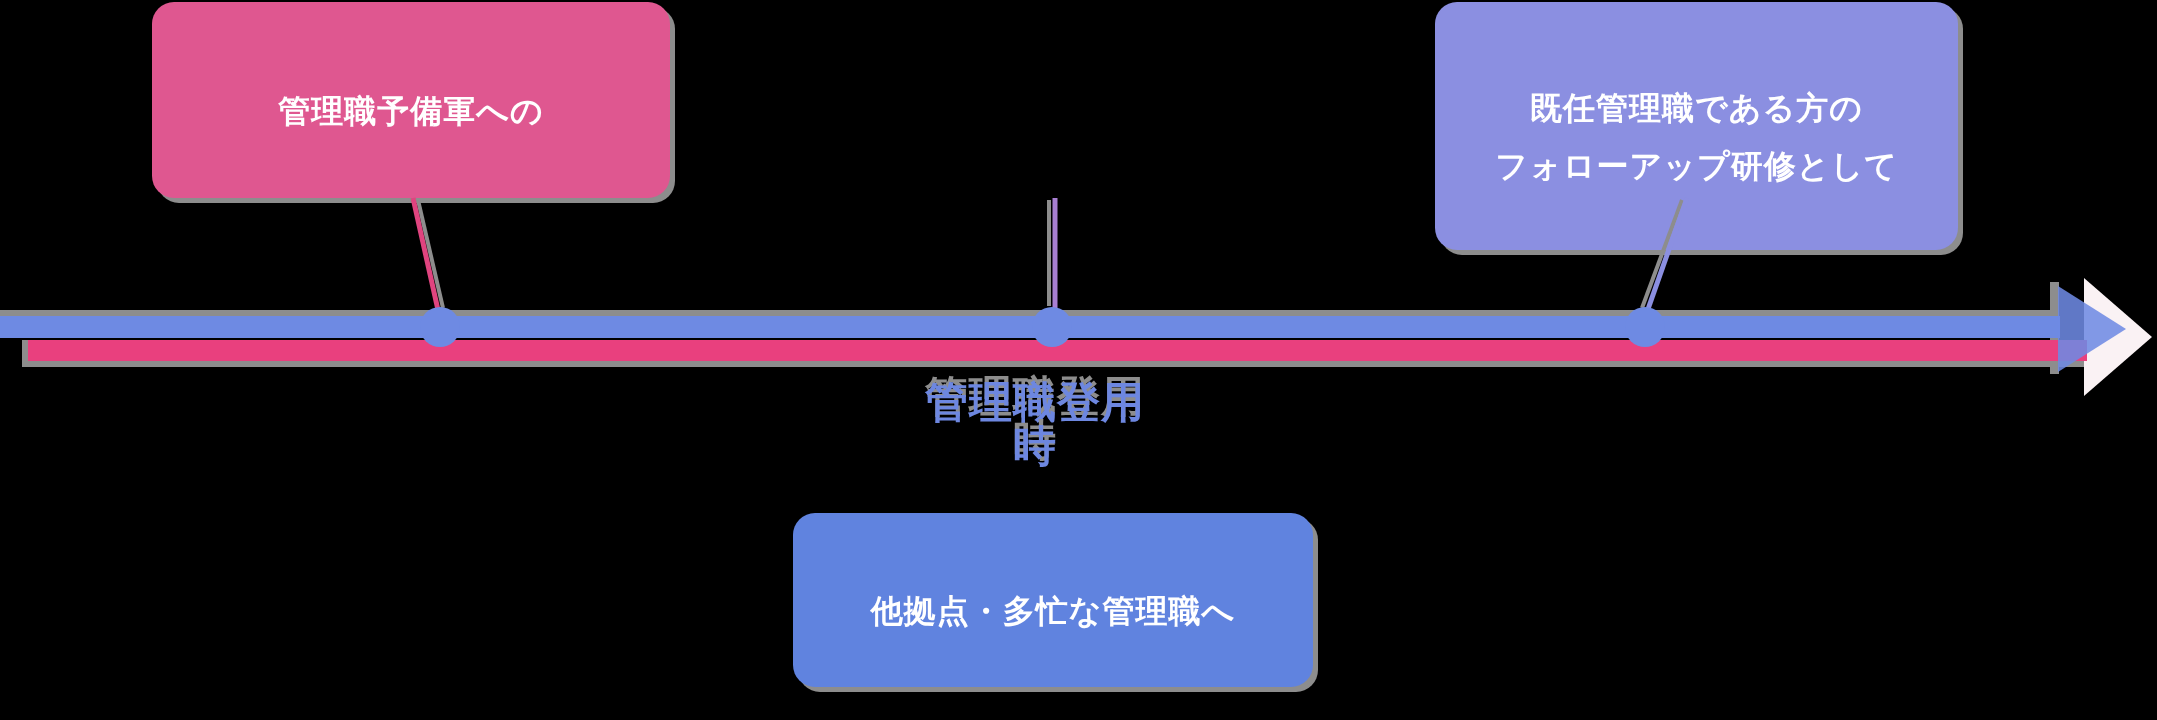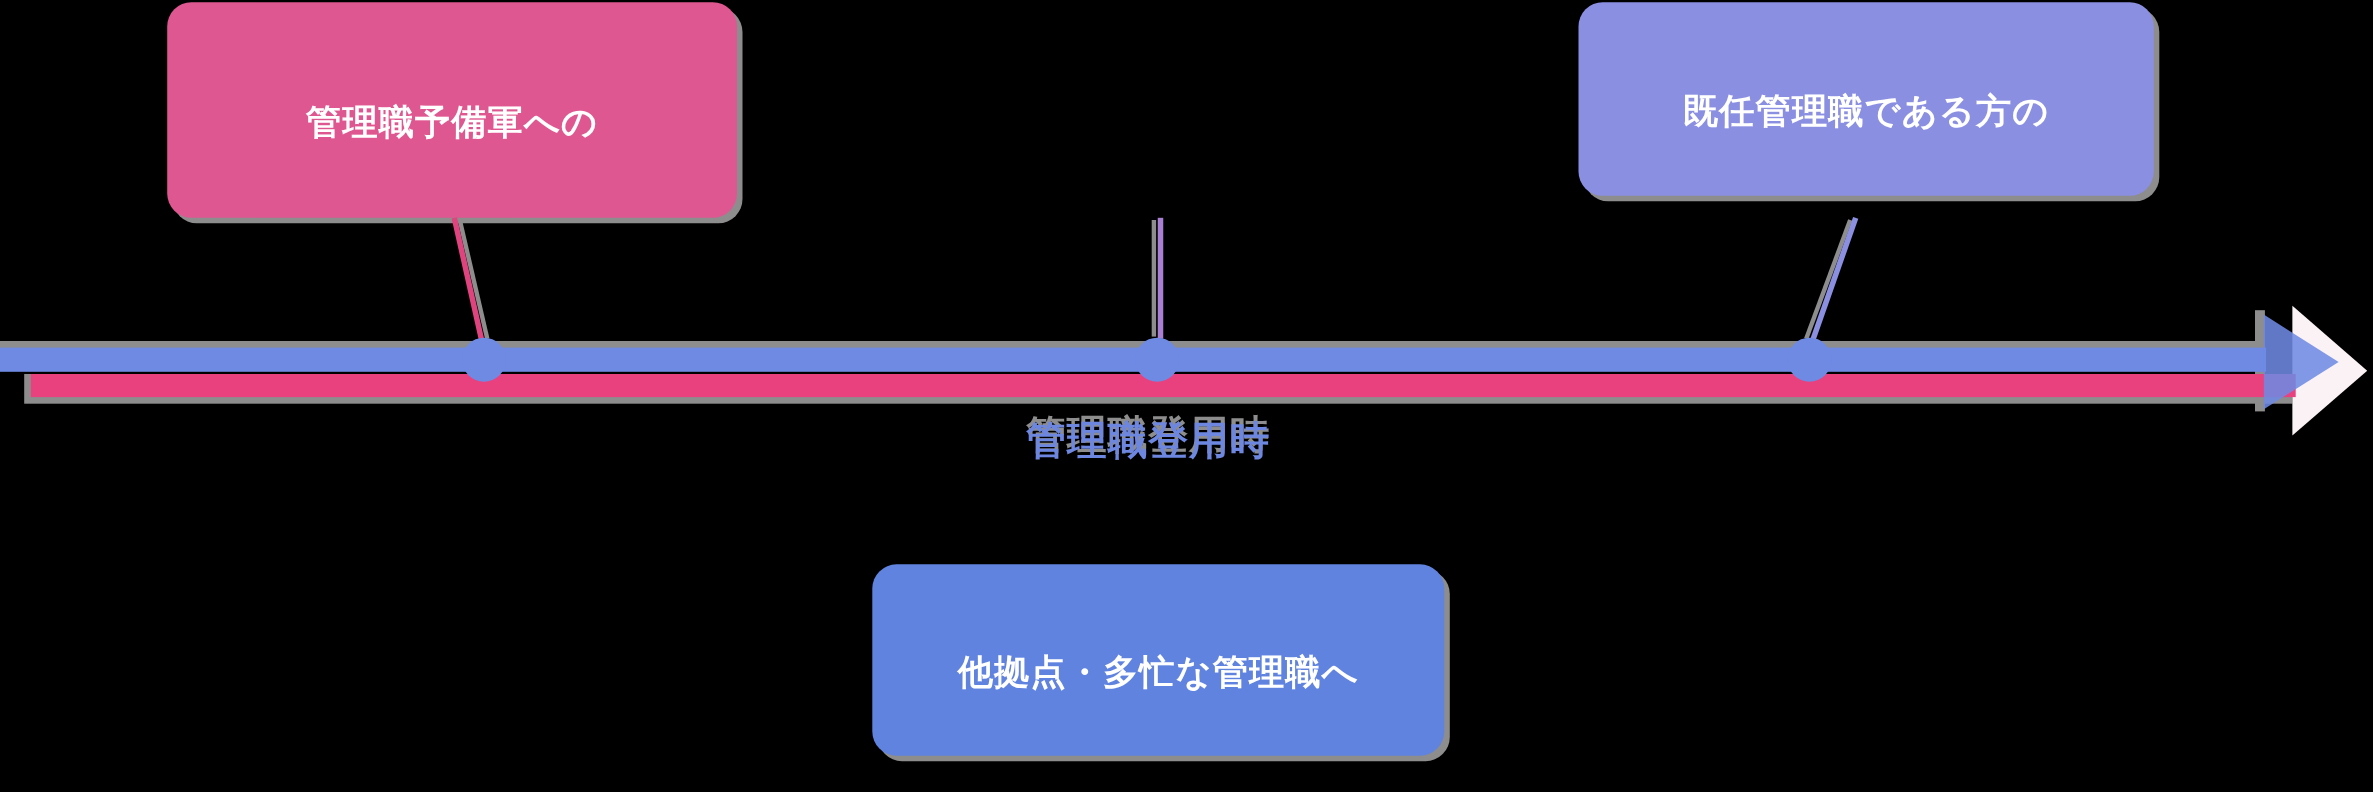--- a/index.html
+++ b/index.html
@@ -22,49 +22,50 @@
     display:flex;
     flex-direction:column;
     align-items:center;
     justify-content:center;
     padding-top:22px;
     box-sizing:border-box;
     letter-spacing:1px;
   }
   .box1 { left:152px; top:2px;   width:518px; height:196px; background:#df5790; }
   .box2 { left:790px; top:2px;   width:528px; height:196px; background:#b285d4; }
-  .box3 { left:1435px; top:2px;  width:523px; height:176px; background:#8b8fe1; }
+  .box3 { left:1435px; top:2px;  width:523px; height:248px; background:#8b8fe1; }
   .box4 { left:793px; top:513px; width:520px; height:174px; background:#6083df; }
   .timeline-svg {
     position:absolute; left:0; top:0;
     width:2157px; height:720px;
   }
   .axis-label {
     position:absolute;
     left:915px; top:380px;
     width:240px;
-    text-align:right;
-    font-size:36px;
+    text-align:center;
+    font-size:43px;
     font-weight:bold;
     line-height:44px;
     letter-spacing:1px;
     color:#6d87e0;
     text-shadow:0 -6px 0 #8d8d8d;
   }
 </style>
 </head>
 <body>
 
 <div class="canvas">
 
   <div class="box box1">
     <span>管理職予備軍への</span>
   </div>
   <div class="box box3">
     <span>既任管理職である方の</span>
+    <span>フォローアップ研修として</span>
   </div>
 
   <div class="box box4">
     <span>他拠点・多忙な管理職へ</span>
   </div>
 
   <svg class="timeline-svg" viewBox="0 0 2157 720" aria-hidden="true">
 
     <rect x="0" y="310" width="2058" height="7" fill="#8d8d8d"></rect>
     <rect x="22" y="340" width="2062" height="27" fill="#8d8d8d"></rect>

